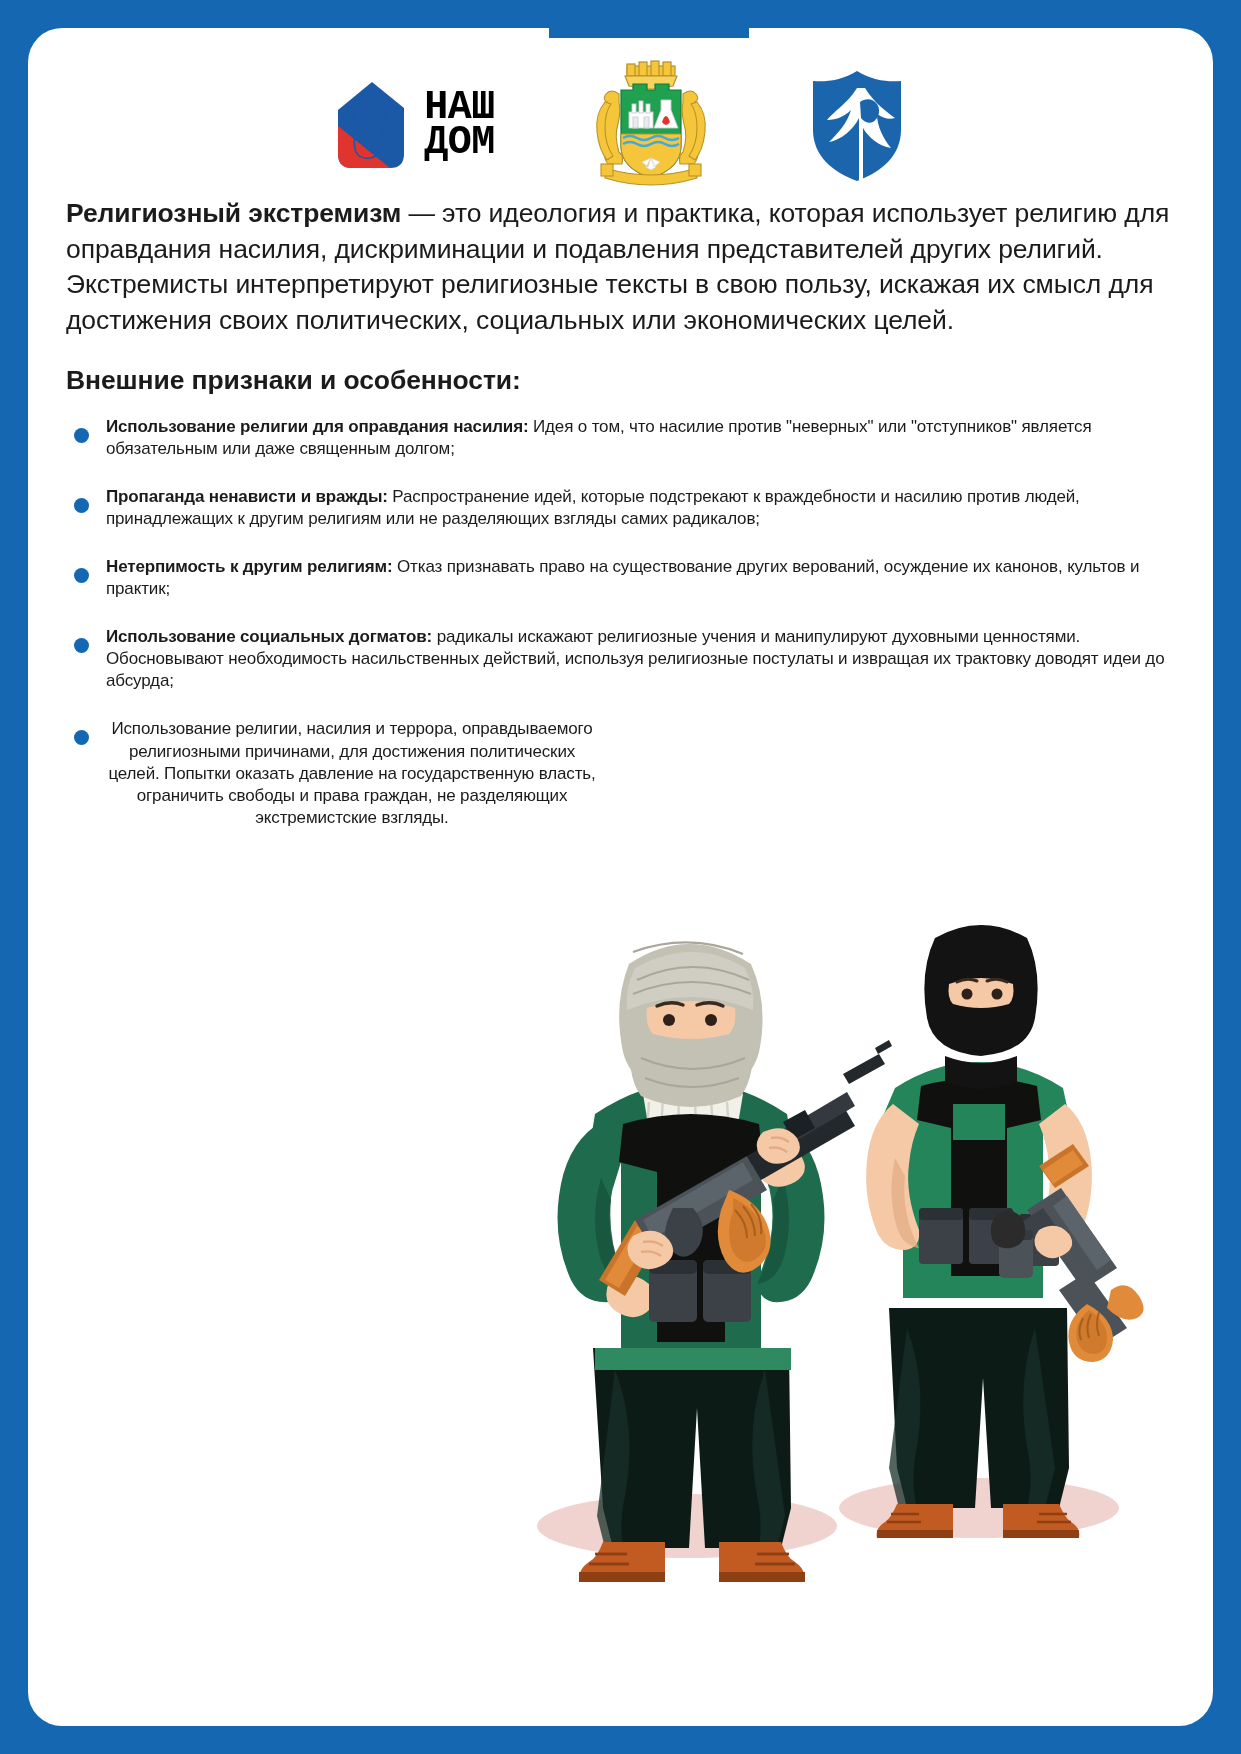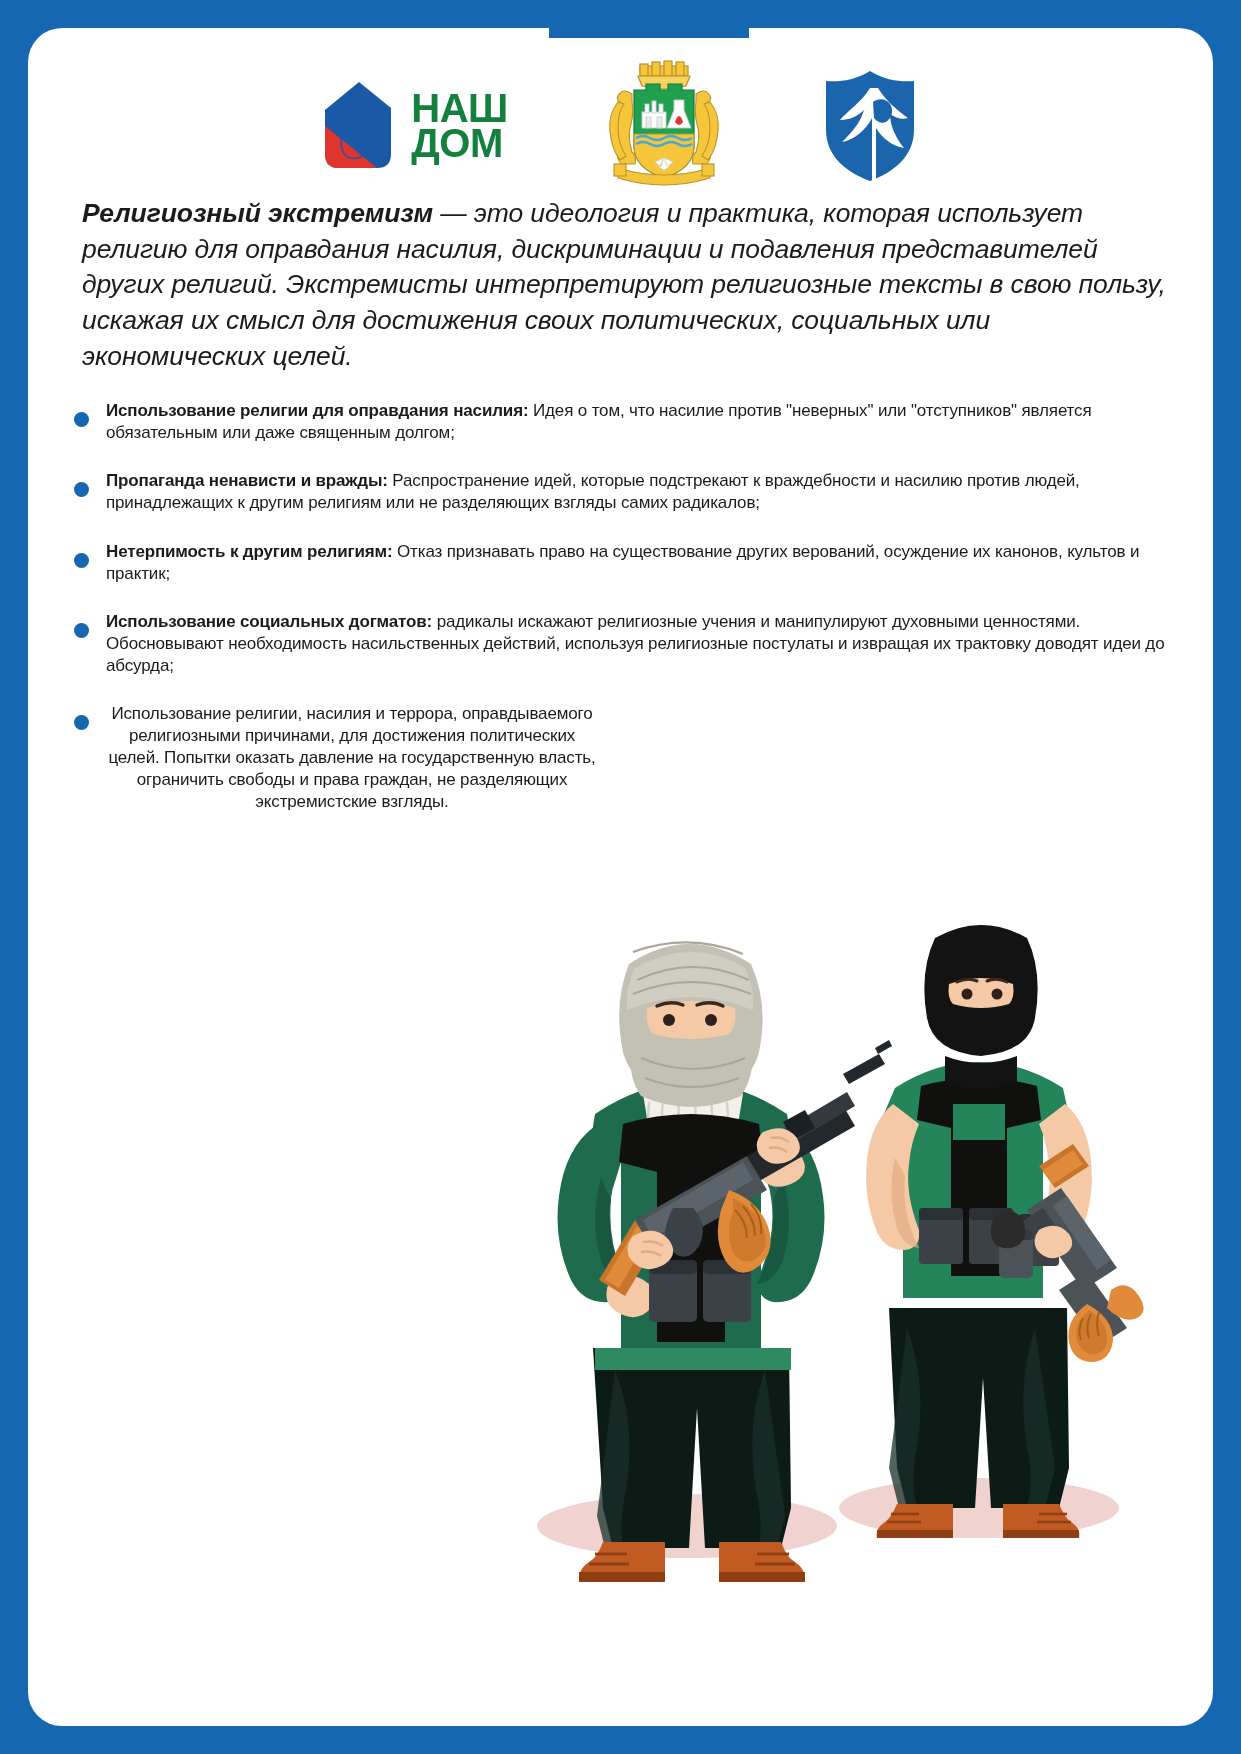--- a/index.html
+++ b/index.html
@@ -60,46 +60,46 @@
   .logo-nashdom {
     display: flex;
     align-items: center;
     gap: 16px;
   }
   .nd-mark { width: 74px; height: 92px; flex: 0 0 auto; }
   .nd-word {
     display: flex;
     flex-direction: column;
     line-height: 0.86;
-    color: #15803d;
+    color: #000000;
     font-weight: 800;
     font-size: 40px;
     letter-spacing: -0.5px;
+    font-family: Liberation Mono, monospace;
   }
 
   .logo-coat { width: 148px; height: 132px; }
   .logo-shield { width: 100px; height: 116px; }
 
   
   .content {
     position: absolute;
     left: 0;
     top: 168px;
     width: 1185px;
     padding: 0 38px;
     box-sizing: border-box;
     color: #1b1b1b;
   }
 
   .intro {
     font-size: 26.5px;
     line-height: 1.345;
     letter-spacing: -0.1px;
-    margin: 0 0 26px 16px;
-    font-style: italic;
+    margin: 0 0 26px 0;
   }
   .intro b { font-weight: 700; }
 
   .subhead {
     font-size: 26.5px;
     font-weight: 700;
     margin: 0 0 20px 0;
     letter-spacing: -0.1px;
   }
 
@@ -234,20 +234,21 @@
                    C76 70 70 58 70 46 C76 50 82 52 88 50 C80 44 68 36 58 20 Z" fill="#ffffff"></path>
           <path d="M53 34 C58 30 66 30 70 36 C74 42 72 50 66 54 C62 56 57 54 54 50 Z" fill="#1b65ad"></path>
         </svg>
       </span>
     </div>
 
     <div class="content">
 
       <p class="intro"><b>Религиозный экстремизм</b><span> — это идеология и практика, которая использует религию для оправдания насилия, дискриминации и подавления представителей других религий. Экстремисты интерпретируют религиозные тексты в свою пользу, искажая их смысл для достижения своих политических, социальных или экономических целей.</span></p>
 
+      <h2 class="subhead">Внешние признаки и особенности:</h2>
 
       <ul class="signs">
         <li>
           <span class="dot"></span>
           <span class="lead">Использование религии для оправдания насилия:</span><span> Идея о том, что насилие против "неверных" или "отступников" является обязательным или даже священным долгом;</span>
         </li>
         <li>
           <span class="dot"></span>
           <span class="lead">Пропаганда ненависти и вражды:</span><span> Распространение идей, которые подстрекают к враждебности и насилию против людей, принадлежащих к другим религиям или не разделяющих взгляды самих радикалов;</span>
         </li>

